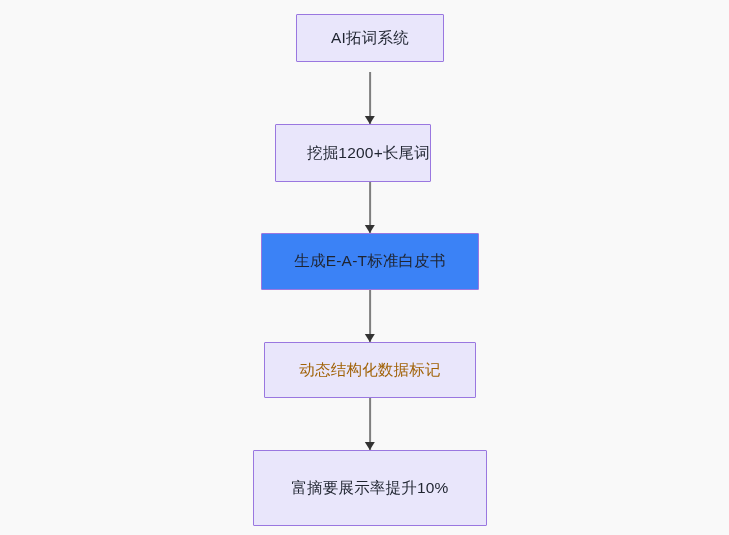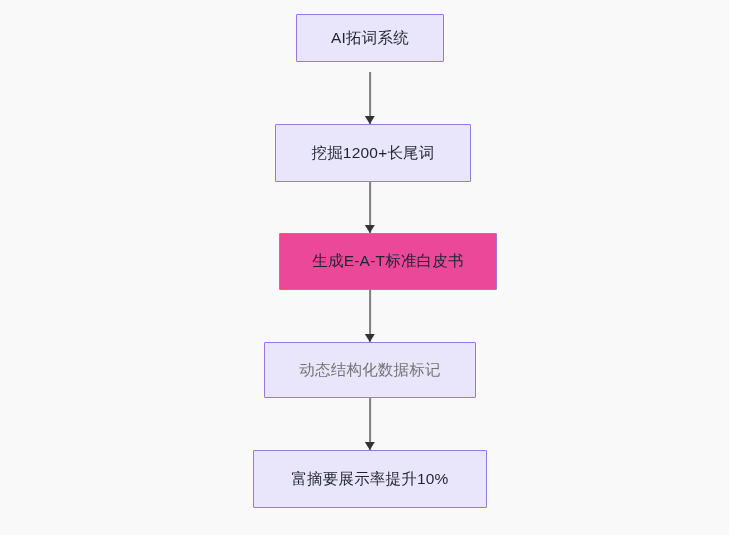--- a/index.html
+++ b/index.html
@@ -81,26 +81,26 @@
     <div class="edge-head" style="top: 44px; border-top-color: rgb(51, 51, 51);"></div>
   </div>
   <div class="edge" id="edge-3" style="left: 370px; top: 398px; height: 52px;">
     <div class="edge-line" style="height: 52px; background: rgb(127, 127, 127);"></div>
     <div class="edge-head" style="top: 44px; border-top-color: rgb(51, 51, 51);"></div>
   </div>
 
   <div class="node" id="node-0" style="left: 296px; top: 14px; width: 148px; height: 48px; background: rgb(233, 230, 251); border-color: rgb(154, 119, 224); color: rgb(31, 36, 48);">
     <span class="node-label">AI拓词系统</span>
   </div>
-  <div class="node" id="node-1" style="left: 275px; top: 124px; width: 196px; height: 58px; background: rgb(233, 230, 251); border-color: rgb(154, 119, 224); color: rgb(31, 36, 48);">
+  <div class="node" id="node-1" style="left: 275px; top: 124px; width: 156px; height: 58px; background: rgb(233, 230, 251); border-color: rgb(154, 119, 224); color: rgb(31, 36, 48); justify-content: flex-end;">
     <span class="node-label">挖掘1200+长尾词</span>
   </div>
-  <div class="node" id="node-2" style="left: 261px; top: 233px; width: 218px; height: 57px; background: #ec4899; border-color: rgb(154, 119, 224); color: rgb(31, 36, 48); margin-left: 18px;">
+  <div class="node" id="node-2" style="left: 261px; top: 233px; width: 218px; height: 57px; background: #3b82f6; border-color: rgb(154, 119, 224); color: rgb(31, 36, 48);">
     <span class="node-label">生成E-A-T标准白皮书</span>
   </div>
-  <div class="node" id="node-3" style="left: 264px; top: 342px; width: 212px; height: 56px; background: rgb(233, 230, 251); border-color: rgb(154, 119, 224); color: #737373;">
+  <div class="node" id="node-3" style="left: 264px; top: 342px; width: 212px; height: 56px; background: rgb(233, 230, 251); border-color: rgb(154, 119, 224); color: #a16207;">
     <span class="node-label">动态结构化数据标记</span>
   </div>
-  <div class="node" id="node-4" style="left: 253px; top: 450px; width: 234px; height: 58px; background: rgb(233, 230, 251); border-color: rgb(154, 119, 224); color: rgb(31, 36, 48);">
+  <div class="node" id="node-4" style="left: 253px; top: 450px; width: 234px; height: 76px; background: rgb(233, 230, 251); border-color: rgb(154, 119, 224); color: rgb(31, 36, 48);">
     <span class="node-label">富摘要展示率提升10%</span>
   </div>
 
 </div>
 
 </body></html>

